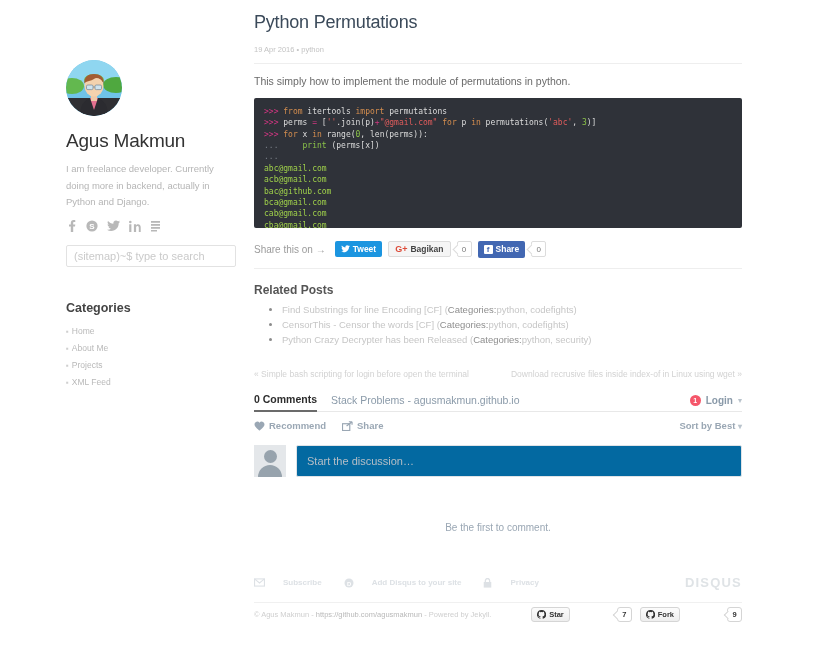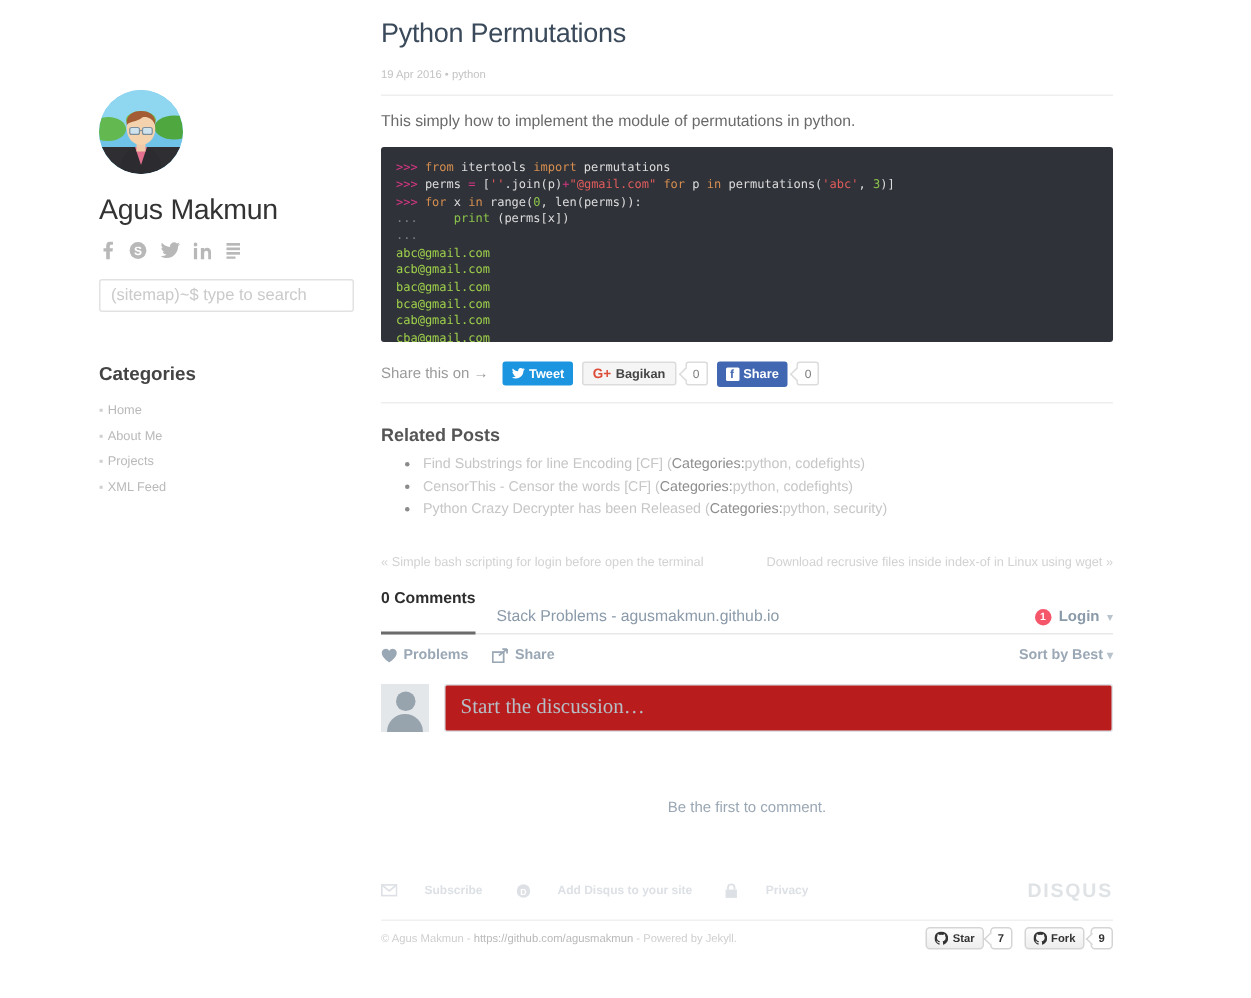--- a/index.html
+++ b/index.html
@@ -144,21 +144,21 @@
 
   
   .disqus { margin-top: 6px; }
   .dq-head {
     display: flex; align-items: flex-end; gap: 14px;
     border-bottom: 1px solid #e8e8e8; padding-bottom: 5px;
     position: relative;
   }
   .dq-count {
     font-size: 10.5px; font-weight: bold; color: #2d2d2d;
-    border-bottom: 2px solid #6b6b6b; padding-bottom: 16px;
+    border-bottom: 2px solid #6b6b6b; padding-bottom: 5px;
     margin-bottom: -6px;
   }
   .dq-site { font-size: 10.5px; color: #8a9aa9; cursor: pointer; }
   .dq-right {
     margin-left: auto; display: flex; align-items: center; gap: 5px;
   }
   .dq-badge {
     background: #f5566a; color: #fff; width: 11px; height: 11px;
     border-radius: 50%; font-size: 7px; font-weight: bold;
     display: inline-flex; align-items: center; justify-content: center;
@@ -179,23 +179,23 @@
   .dq-avatar .head {
     position: absolute; width: 13px; height: 13px; border-radius: 50%;
     background: #97a3ad; left: 9.5px; top: 5px;
   }
   .dq-avatar .body {
     position: absolute; width: 24px; height: 16px; border-radius: 12px 12px 0 0;
     background: #97a3ad; left: 4px; top: 20px;
   }
   .dq-input {
     flex: 1; height: 32px; border: 1px solid #dfe3e7; border-radius: 2px;
-    font-size: 14px; color: #b6bec6; padding: 0 10px;
-    outline: none; font-family: Liberation Serif, serif;
-    background: #b91c1c;
+    font-size: 11px; color: #b6bec6; padding: 0 10px;
+    outline: none; font-family: Liberation Sans, sans-serif;
+    background: #0369a1;
   }
   .dq-input::placeholder { color: #b6bec6; }
   .dq-empty {
     text-align: center; font-size: 10px; color: #9aa7b4;
     margin: 45px 0 0 0;
   }
   .dq-footer {
     display: flex; align-items: center; gap: 22px;
     margin-top: 42px; font-size: 8px; color: #dde1e5; font-weight: bold;
   }
@@ -206,21 +206,21 @@
   }
 
   
   .site-footer {
     display: flex; align-items: center;
     border-top: 1px solid #f0f0f0; margin-top: 12px; padding-top: 4px;
   }
   .copyright { font-size: 7.5px; color: #cfcfcf; }
   .copyright .link { color: #b9b9b9; }
   .gh-buttons { margin-left: auto; display: flex; gap: 8px; }
-  .gh-group { display: flex; align-items: center; }
+  .gh-group { display: flex; align-items: center; gap: 43px; }
   .gh-btn {
     display: inline-flex; align-items: center; gap: 3px;
     background: linear-gradient(#fcfcfc,#eeeeee);
     border: 1px solid #d5d5d5; border-radius: 3px;
     height: 15px; padding: 0 5px; font-size: 7.5px;
     font-weight: bold; color: #333; cursor: pointer;
   }
   .gh-count {
     margin-left: 4px; border: 1px solid #d5d5d5; border-radius: 3px;
     background: #fff; height: 15px; min-width: 15px; padding: 0 4px;
@@ -263,20 +263,21 @@
             <path d="M18.5 24 C18 14 38 13 37.5 24 C37 19 33 17 28 17 C23 17 19.5 19 18.5 24 Z" fill="#8a4b2a"></path>
             <path d="M18.5 23 C18 17 22 14 28 14 C34 14 38 17 37.5 23 C35 18 30 17 28 19 C25 21 21 21 18.5 23 Z" fill="#a35c33"></path>
             <rect x="20.5" y="25" width="6.5" height="4.6" rx="1.3" fill="#cfe3ef" stroke="#7d8d99" stroke-width="0.8"></rect>
             <rect x="29" y="25" width="6.5" height="4.6" rx="1.3" fill="#cfe3ef" stroke="#7d8d99" stroke-width="0.8"></rect>
             <line x1="27" y1="27" x2="29" y2="27" stroke="#7d8d99" stroke-width="0.8"></line>
           </g>
         </svg>
       </div>
 
       <h1 class="author-name">Agus Makmun</h1>
+      <p class="author-bio">I am freelance developer. Currently doing more in backend, actually in Python and Django.</p>
 
       <div class="social-row">
         <span class="si">
           <svg width="11" height="12" viewBox="0 0 11 12">
               <path fill="currentColor" d="M7.2 12V6.6h1.8l.3-2.1H7.2V3.1c0-.6.2-1 1-1h1.1V.2C9.1.1 8.4 0 7.6 0 5.9 0 4.8 1 4.8 2.9v1.6H3v2.1h1.8V12z"></path>
             </svg>
         </span>
         <span class="si">
           <svg width="12" height="12" viewBox="0 0 12 12">
               <circle cx="6" cy="6" r="5.6" fill="currentColor"></circle>
@@ -328,21 +329,21 @@
 
       <p class="post-intro">This simply how to implement the module of permutations in python.</p>
 
       <div class="codeblock"><span class="c-prompt">&gt;&gt;&gt; </span><span class="c-kw">from</span><span class="c-plain"> itertools </span><span class="c-kw">import</span><span class="c-plain"> permutations</span>
 <span class="c-prompt">&gt;&gt;&gt; </span><span class="c-plain">perms </span><span class="c-op">= </span><span class="c-plain">[</span><span class="c-str">''</span><span class="c-plain">.join(p)</span><span class="c-op">+</span><span class="c-str">"@gmail.com"</span><span class="c-kw"> for</span><span class="c-plain"> p </span><span class="c-kw">in</span><span class="c-plain"> permutations(</span><span class="c-str">'abc'</span><span class="c-plain">, </span><span class="c-num">3</span><span class="c-plain">)]</span>
 <span class="c-prompt">&gt;&gt;&gt; </span><span class="c-kw">for</span><span class="c-plain"> x </span><span class="c-kw">in</span><span class="c-plain"> range(</span><span class="c-num">0</span><span class="c-plain">, len(perms)):</span>
 <span class="c-dots">... </span><span class="c-func">    print</span><span class="c-plain"> (perms[x])</span>
 <span class="c-dots">...</span>
 <span class="c-out">abc@gmail.com</span>
 <span class="c-out">acb@gmail.com</span>
-<span class="c-out">bac@gmail.com</span>
+<span class="c-out">bac@github.com</span>
 <span class="c-out">bca@gmail.com</span>
 <span class="c-out">cab@gmail.com</span>
 <span class="c-out">cba@gmail.com</span>
 </div>
 
       <div class="share-row">
         <span class="share-label">Share this on →</span>
         <span class="btn-tweet">
           <svg width="9" height="8" viewBox="0 0 13 12">
               <path fill="#fff" d="M13 1.6c-.5.2-1 .4-1.5.4.5-.3.9-.8 1.1-1.4-.5.3-1.1.5-1.7.7A2.65 2.65 0 0 0 6.4 3.7C4.2 3.6 2.3 2.5 1 .9c-.2.4-.4.9-.4 1.4 0 .9.5 1.7 1.2 2.2-.4 0-.9-.1-1.2-.3 0 1.3.9 2.4 2.1 2.6-.2.1-.5.1-.7.1-.2 0-.3 0-.5-.1.3 1.1 1.3 1.8 2.5 1.9-.9.7-2 1.1-3.2 1.1H0c1.2.8 2.6 1.2 4.1 1.2 4.9 0 7.6-4 7.6-7.5v-.3c.5-.4 1-.9 1.3-1.4z"></path>
@@ -392,21 +393,21 @@
             <span class="dq-login">Login</span>
             <span class="dq-caret">▾</span>
           </span>
         </div>
 
         <div class="dq-actions">
           <span class="dq-act">
             <svg width="11" height="10" viewBox="0 0 12 11">
                 <path fill="#9aa7b4" d="M6 10.5S.5 7 .5 3.6A3 3 0 0 1 6 2a3 3 0 0 1 5.5 1.6C11.5 7 6 10.5 6 10.5z"></path>
               </svg>
-            <span>Problems</span>
+            <span>Recommend</span>
           </span>
           <span class="dq-act">
             <svg width="11" height="10" viewBox="0 0 12 11">
                 <rect x="0.5" y="3" width="8" height="7.5" fill="none" stroke="#9aa7b4" stroke-width="1.3"></rect>
                 <path d="M5 5.5 L11 0.8 M11 0.8 L7.5 0.8 M11 0.8 L11 4" stroke="#9aa7b4" stroke-width="1.3" fill="none"></path>
               </svg>
             <span>Share</span>
           </span>
           <span class="dq-sort">
             <span>Sort by Best</span>

